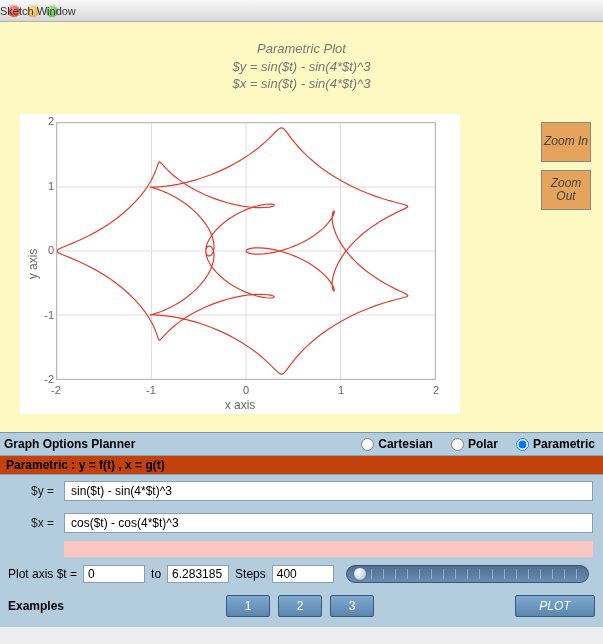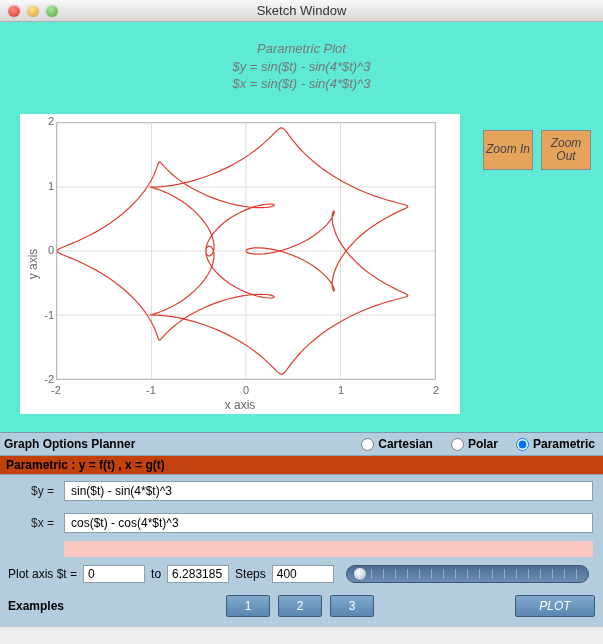--- a/index.html
+++ b/index.html
@@ -3,26 +3,26 @@
 <meta charset="utf-8">
 <style>
   * { box-sizing: border-box; margin: 0; padding: 0; }
   body { font-family: "Lucida Grande", "Helvetica Neue", Arial, sans-serif; font-size: 12px; background: #ededed; width: 603px; }
   .titlebar { height: 22px; background: linear-gradient(#f8f8f8,#d8d8d8); border-bottom: 1px solid #b0b0b0; display: flex; align-items: center; padding: 0 8px; position: relative; }
   .traffic { display: flex; gap: 7px; }
   .traffic span { width: 12px; height: 12px; border-radius: 50%; display: inline-block; box-shadow: inset 0 1px 0 rgba(255,255,255,.5), 0 0 1px rgba(0,0,0,.4); }
   .tl-close { background: radial-gradient(circle at 40% 35%, #ff8a80, #d43b32); }
   .tl-min { background: radial-gradient(circle at 40% 35%, #ffe08a, #d8a032); }
   .tl-zoom { background: radial-gradient(circle at 40% 35%, #a8e89a, #4fa53c); }
-  .title { position: absolute; left: 0; right: 0; text-align: center; font-size: 13px; color: #333; pointer-events: none; }
+  .title { position: absolute; left: 0; right: 0; text-align: left; font-size: 11px; color: #333; pointer-events: none; }
 
-  .plot-area { background: #5eead4; padding: 18px 10px 8px 10px; position: relative; height: 410px; }
+  .plot-area { background: #fef9c3; padding: 18px 10px 8px 10px; position: relative; height: 410px; }
   .plot-title { text-align: center; color: #777; font-style: italic; font-size: 13px; line-height: 1.35; }
   .plot-title .pt-main { font-size: 13px; }
-  .zoom-btns { position: absolute; right: 12px; top: 108px; display: flex; gap: 8px; }
+  .zoom-btns { position: absolute; right: 12px; top: 100px; display: flex; gap: 8px; flex-direction: column; }
   .zoom-btn { width: 50px; height: 40px; background: #e6a35b; border: 1px solid #888; color: #444; font-style: italic; font-size: 12px; display: flex; align-items: center; justify-content: center; text-align: center; cursor: pointer; line-height: 1.1; }
 
   .chart-box { position: absolute; left: 20px; top: 92px; width: 440px; height: 300px; background: #fff; }
   .chart-svg { position: absolute; left: 36px; top: 8px; width: 380px; height: 258px; border: 1px solid #bbb; background: #fff; }
   .ylab { position: absolute; left: -2px; top: 50%; transform: translateY(-50%) rotate(-90deg); font-size: 12px; color: #666; }
   .xlab { position: absolute; left: 0; right: 0; bottom: 2px; text-align: center; font-size: 12px; color: #666; }
   .axis-tick { position: absolute; font-size: 11px; color: #666; }
   .yt { right: calc(100% - 34px); text-align: right; width: 20px; }
   .xt { top: 270px; text-align: center; width: 24px; margin-left: -12px; }
 

